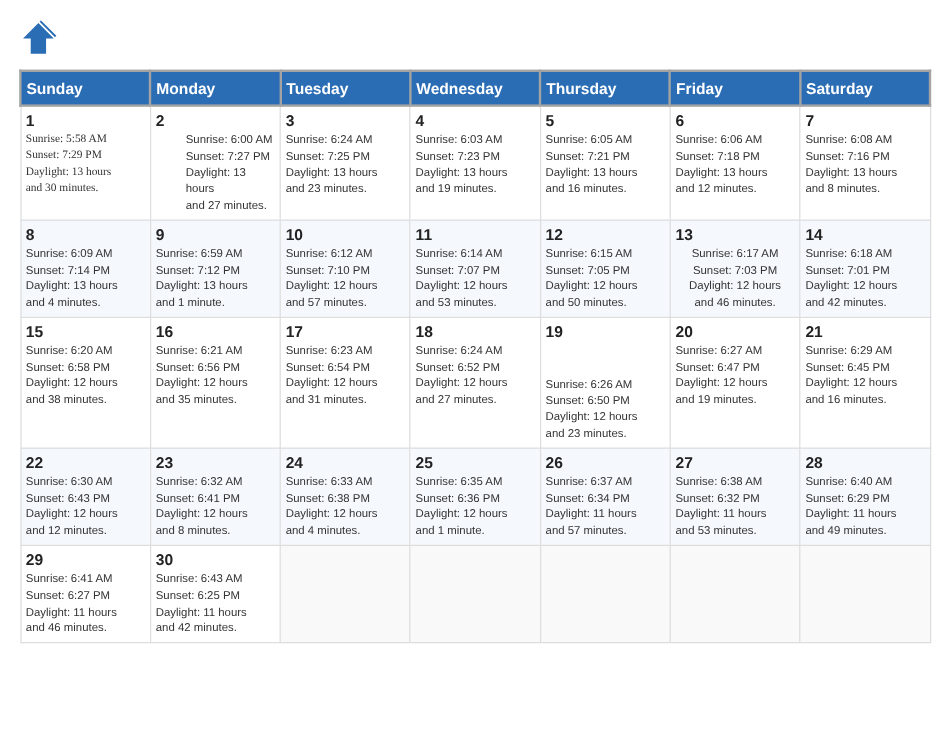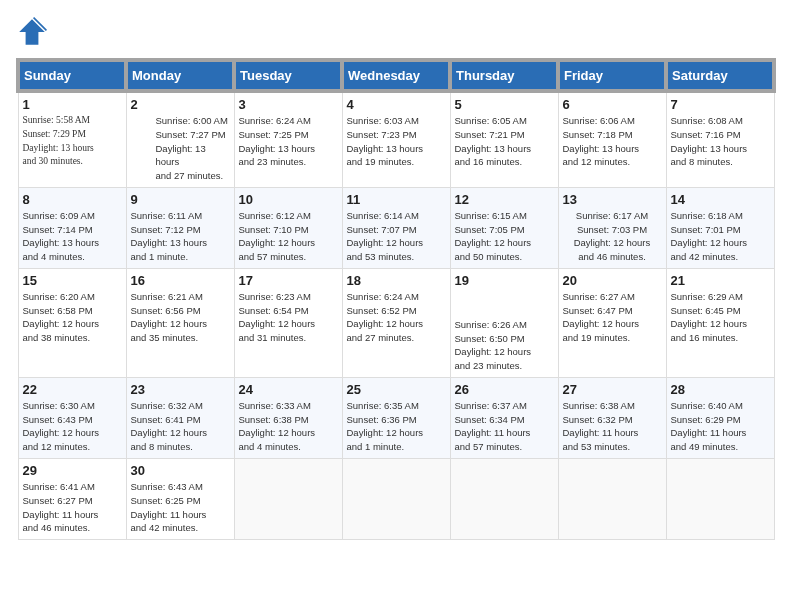--- a/index.html
+++ b/index.html
@@ -55,21 +55,21 @@
       border-collapse: collapse;
       table-layout: fixed;
     }
     thead tr th {
       background-color: #2a6db5;
       color: white;
       font-size: 13px;
       font-weight: bold;
       padding: 6px 4px;
       text-align: left;
-      border: 4px solid #a3a3a3;
+      border: 2px solid #a3a3a3;
     }
     tbody tr td {
       vertical-align: top;
       padding: 4px 4px;
       border: 1px solid #ddd;
       font-size: 10px;
       color: #333;
       background: #fff;
       height: 78px;
     }
@@ -180,21 +180,21 @@
         <tr>
           <td>
             <span class="day-num">8</span>
             <div class="day-info" style="white-space: pre-line;">Sunrise: 6:09 AM
 Sunset: 7:14 PM
 Daylight: 13 hours
 and 4 minutes.</div>
           </td>
           <td>
             <span class="day-num">9</span>
-            <div class="day-info" style="white-space: pre-line;">Sunrise: 6:11 AM
+            <div class="day-info" style="white-space: pre-line;">Sunrise: 6:59 AM
 Sunset: 7:12 PM
 Daylight: 13 hours
 and 1 minute.</div>
           </td>
           <td>
             <span class="day-num">10</span>
             <div class="day-info" style="white-space: pre-line;">Sunrise: 6:12 AM
 Sunset: 7:10 PM
 Daylight: 12 hours
 and 57 minutes.</div>

